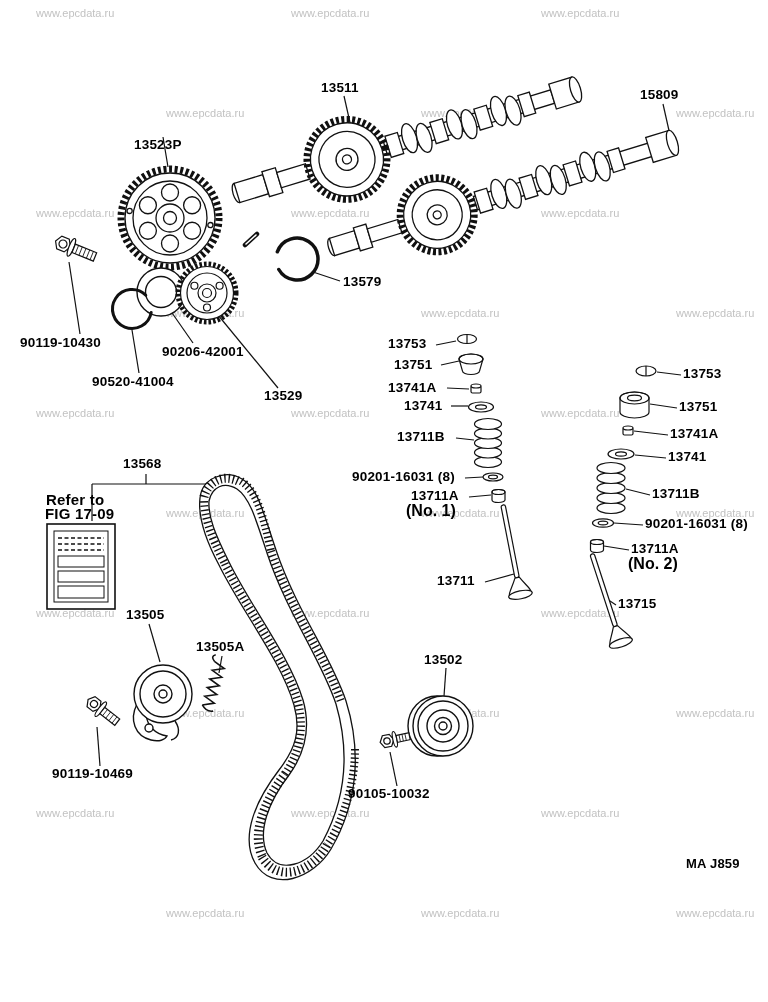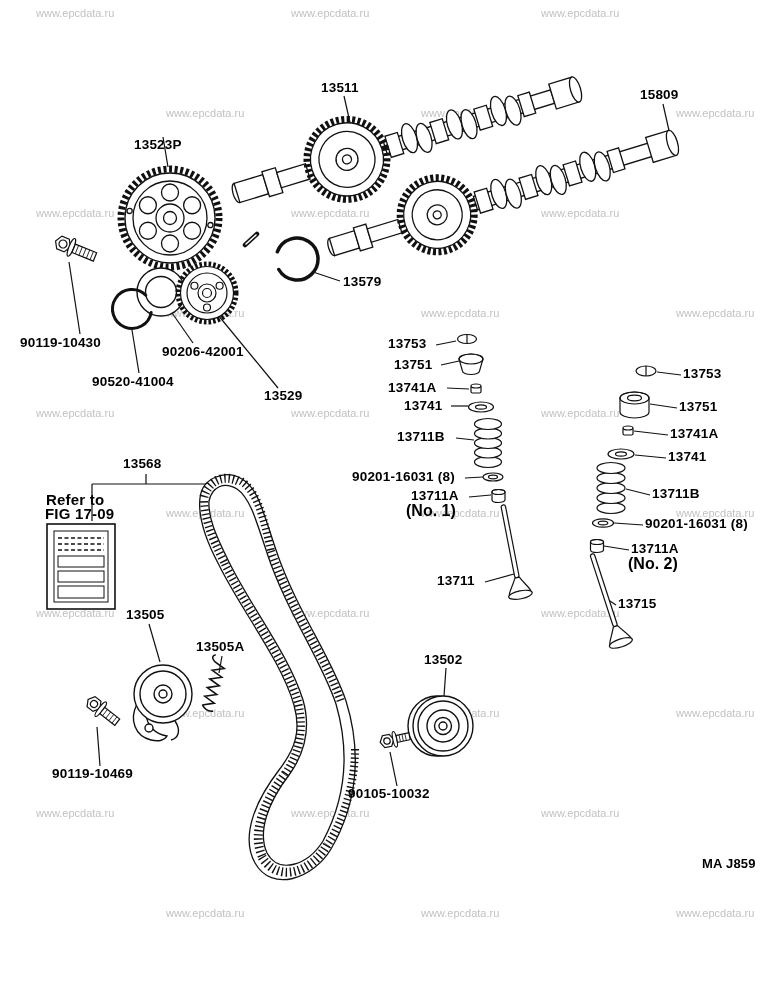--- a/index.html
+++ b/index.html
@@ -23,21 +23,21 @@
     position:absolute;
     font-weight:bold;
     font-size:13.5px;
     color:#000;
     white-space:nowrap;
     letter-spacing:0.2px;
     line-height:1.05;
   }
   .lbl.small { font-size:16px; letter-spacing:0; }
   .lbl.note { font-size:15px; }
-  .lbl.footer { font-size:13px;margin-left:16px; }
+  .lbl.footer { font-size:13px; }
 </style>
 </head>
 <body>
 
 <div id="canvas">
 
   <div>
     <div class="wm" style="left:36px;top:7px">www.epcdata.ru</div>
     <div class="wm" style="left:291px;top:7px">www.epcdata.ru</div>
     <div class="wm" style="left:541px;top:7px">www.epcdata.ru</div>

